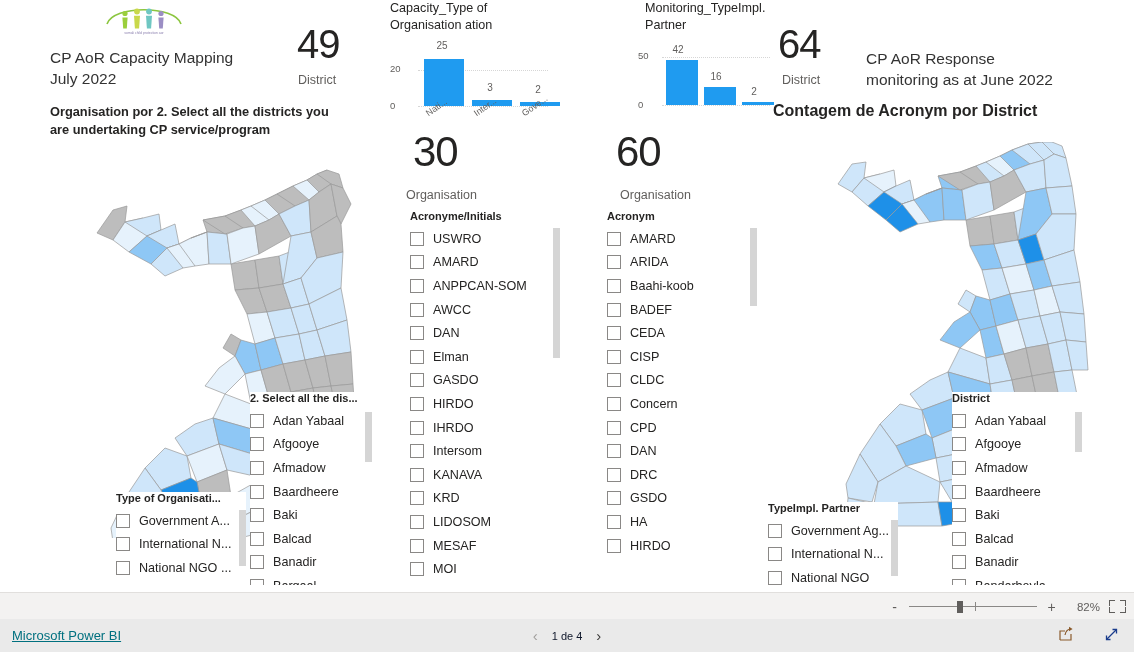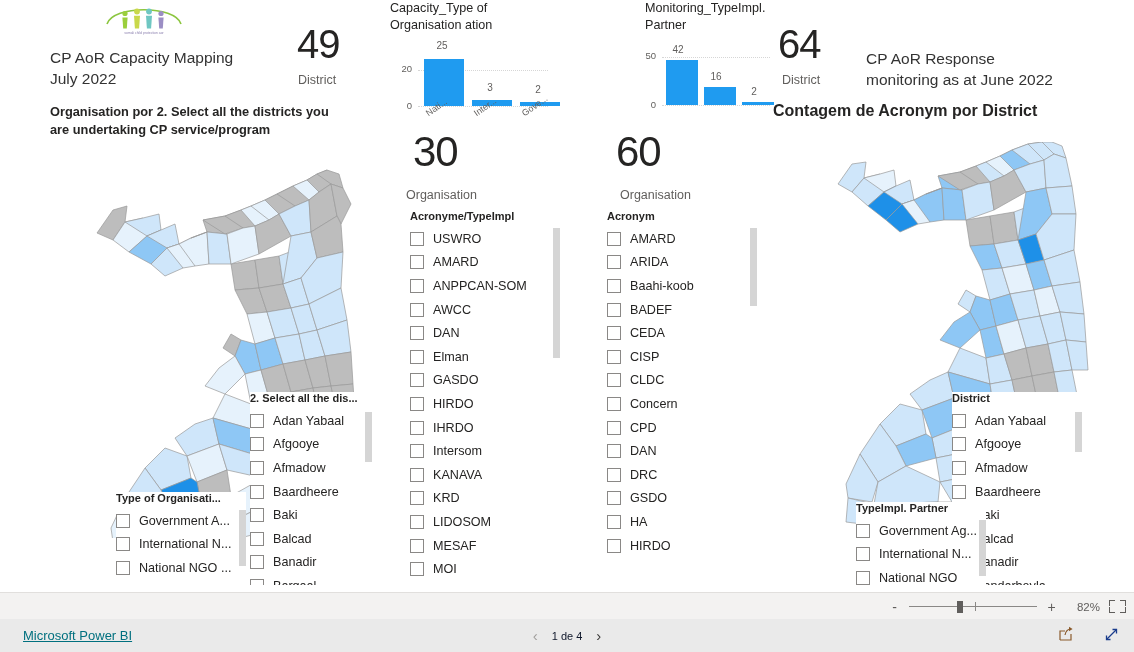--- a/index.html
+++ b/index.html
@@ -52,21 +52,21 @@
     left: 866px; top: 48px; width: 240px;
     font-size: 15.5px; line-height: 21px; color: #333333;
   }
 
   
   .chart-title {
     font-size: 12.6px; line-height: 17px; color: #252423; font-weight: 400;
   }
   .chart-area { position: absolute; }
   .axis-lab {
-    position: absolute; font-size: 9.5px; color: #605e5c; text-align: right;
+    position: absolute; font-size: 9.5px; color: #605e5c; text-align: left;
   }
   .gridline {
     position: absolute; height: 0; border-top: 1px dotted #d6d6d6;
   }
   .bar {
     position: absolute; background: #1f9bf0; bottom: 0;
   }
   .bar-val {
     position: absolute; font-size: 10px; color: #605e5c; text-align: center;
   }
@@ -144,21 +144,21 @@
   .fit-icon .c3 { left: 0; bottom: 0; border-right: 0; border-top: 0; }
   .fit-icon .c4 { right: 0; bottom: 0; border-left: 0; border-top: 0; }
 
   
   .footer {
     position: absolute; left: 0; top: 619px; width: 1134px; height: 33px;
     background: #eaeaea;
   }
   .pbi-link {
     position: absolute; left: 12px; top: 9px;
-    font-size: 13px; color: #00707f; text-decoration: underline; margin-left: 11px;
+    font-size: 13px; color: #00707f; text-decoration: underline;
   }
   .pager {
     position: absolute; left: 0; right: 0; top: 8px;
     display: flex; align-items: center; justify-content: center; gap: 14px;
   }
   .pg-chev { font-size: 15px; color: #a19f9d; user-select: none; }
   .pg-chev.active { color: #3b3a39; }
   .pg-text { font-size: 11px; color: #0f172a; }
   .foot-icons {
     position: absolute; right: 14px; top: 7px;
@@ -490,21 +490,21 @@
         <span class="cbx"></span>
         <span>National NGO ...</span>
       </div>
     </div>
     <div class="sb-track" style="top:18px; height:72px;">
       <div class="sb-thumb" style="top:0px; height:56px;"></div>
     </div>
   </div>
 
   <div class="slicer" style="left:410px; top:210px; width:150px; height:378px;">
-    <div class="slicer-title">Acronyme/TypeImpl</div>
+    <div class="slicer-title">Acronyme/Initials</div>
     <div class="slicer-list" style="height:356px; overflow:hidden;">
       <div class="slicer-item">
           <span class="cbx"></span>
           <span>USWRO</span>
         </div>
       <div class="slicer-item">
           <span class="cbx"></span>
           <span>AMARD</span>
         </div>
       <div class="slicer-item">
@@ -664,21 +664,21 @@
       <div class="slicer-item">
           <span class="cbx"></span>
           <span>Bandarbeyla</span>
         </div>
     </div>
     <div class="sb-track" style="top:20px; height:176px;">
       <div class="sb-thumb" style="top:0px; height:40px;"></div>
     </div>
   </div>
 
-  <div class="slicer" style="left:856px; top:502px; width:130px; height:88px;">
+  <div class="slicer" style="left:768px; top:502px; width:130px; height:88px;">
     <div class="slicer-title">TypeImpl. Partner</div>
     <div class="slicer-list" style="height:72px; overflow:hidden;">
       <div class="slicer-item">
           <span class="cbx"></span>
           <span>Government Ag...</span>
         </div>
       <div class="slicer-item">
           <span class="cbx"></span>
           <span>International N...</span>
         </div>

